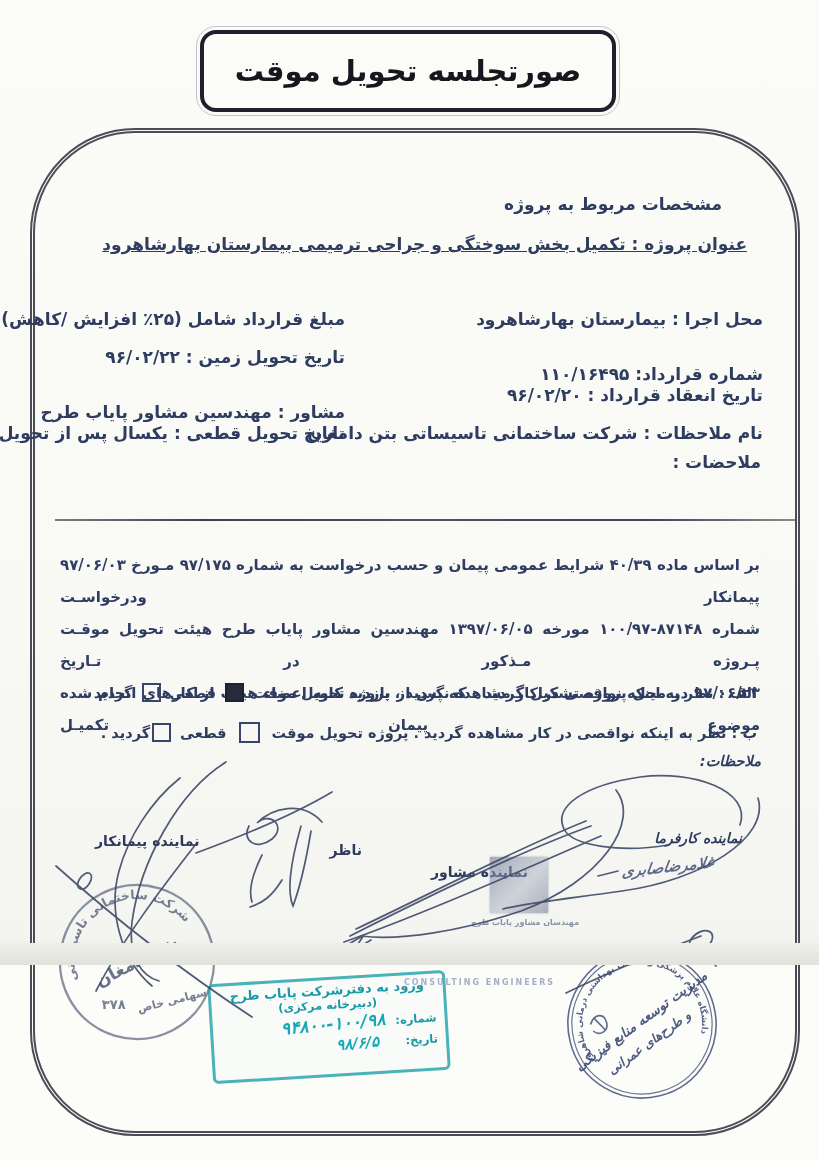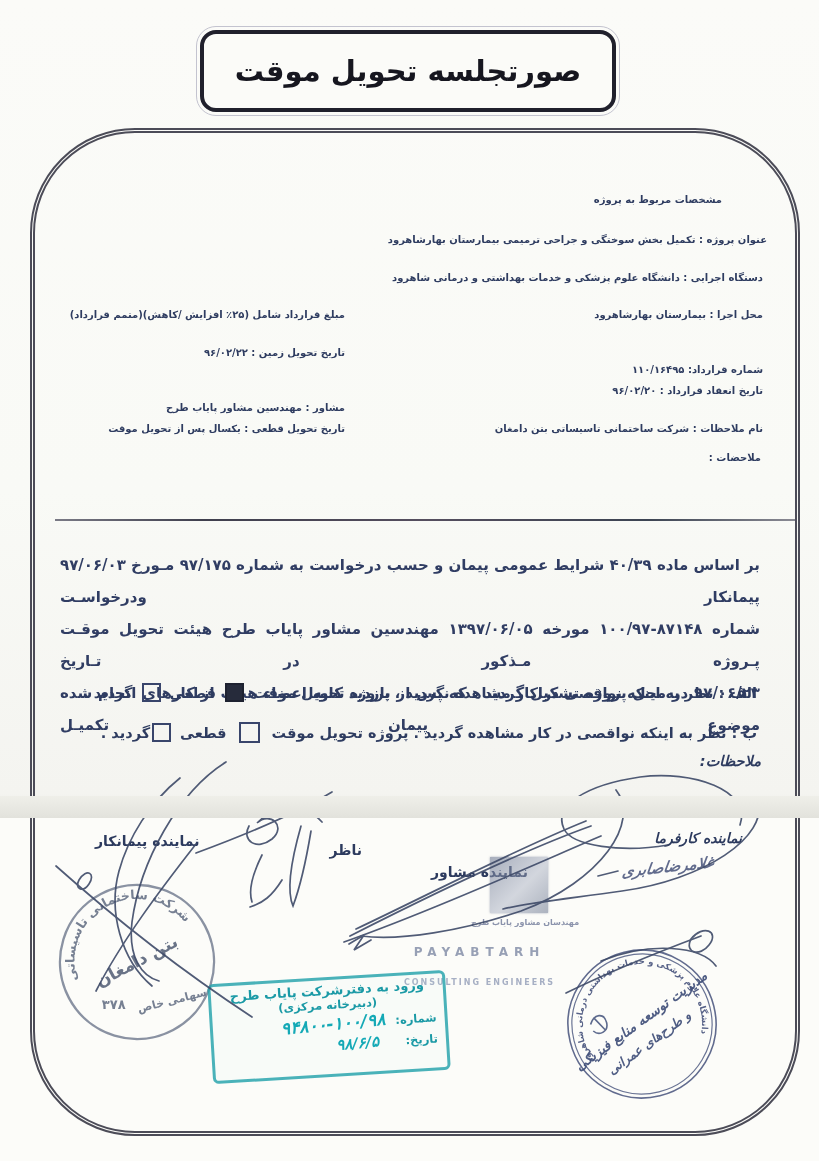--- a/index.html
+++ b/index.html
@@ -1,30 +1,30 @@
 <!DOCTYPE html>
 <html lang="fa"><head>
 <meta charset="utf-8">
 <style>
   html,body{margin:0;padding:0;}
   body{width:819px;height:1161px;background:#fcfcf9;overflow:hidden;
        font-family:"DejaVu Sans",sans-serif;}
-  .page{position:relative;width:819px;height:818px;direction:rtl;
+  .page{position:relative;width:819px;height:965px;direction:rtl;
         background:linear-gradient(180deg,#fbfbf8 0%,#f9faf6 60%,#f4f4f0 97%,#e9e9e4 100%);}
   .abs{position:absolute;}
   .nowrap{white-space:nowrap;}
   
   .title-box{left:200px;top:30px;width:408px;height:74px;
      border:4px solid #20202c;border-radius:16px;outline:1px solid #c3c3cf;outline-offset:3px;
      display:flex;align-items:center;justify-content:center;background:#fbfbf8;}
   .title-box span{font-size:29px;font-weight:bold;color:#16161f;}
   
   .frame{left:30px;top:128px;width:760px;height:998px;border:5px double #4c4c58;border-radius:105px;}
   
-  .spec{font-size:10px;font-weight:bold;color:#2e3c60;}
+  .spec{font-size:17px;font-weight:bold;color:#2e3c60;}
   .body-par{left:60px;top:549px;width:700px;color:#303d63;font-size:15px;font-weight:bold;line-height:32px;}
   .jline{text-align:justify;text-align-last:justify;}
   .jline-end{text-align:right;}
   .opt{font-size:14.5px;font-weight:bold;color:#2e3c60;display:flex;align-items:center;}
   .cb{display:inline-block;width:15px;height:15px;border:2px solid #39456b;background:transparent;
       margin:0 9px;flex:none;}
   .cb.checked{background:#262b3b;border-color:#1e2230;}
   .sep{left:55px;top:519px;width:740px;height:2px;
        background:linear-gradient(90deg,#7a7a85,#3f3f4d 20%,#554e5e 50%,#3c4452 80%,#8a8a93);}
   .siglabel{font-size:14px;font-weight:bold;color:#2c3a5e;}
@@ -58,22 +58,21 @@
 
 <div class="page">
 
   <div class="abs title-box">
     <span>صورتجلسه تحویل موقت</span>
   </div>
 
   <div class="abs frame"></div>
 
   <div class="abs spec nowrap" style="right:97px;top:194px;">مشخصات مربوط به پروژه</div>
-  <div class="abs spec nowrap" style="right:52px;top:234px;">عنوان پروژه : تکمیل بخش سوختگی و جراحی ترمیمی بیمارستان بهارشاهرود</div>
-  <div class="abs spec nowrap" style="right:56px;top:272px;">دستگاه اجرایی : دانشگاه علوم پزشکی و خدمات بهداشتی و درمانی شاهرود</div>
+  <div class="abs spec nowrap" style="right:72px;top:234px;text-decoration:underline;">عنوان پروژه : تکمیل بخش سوختگی و جراحی ترمیمی بیمارستان بهارشاهرود</div>
 
   <div class="abs spec nowrap" style="right:56px;top:309px;">محل اجرا : بیمارستان بهارشاهرود</div>
   <div class="abs spec nowrap" style="right:56px;top:364px;">شماره قرارداد: ۱۱۰/۱۶۴۹۵</div>
   <div class="abs spec nowrap" style="right:56px;top:385px;">تاریخ انعقاد قرارداد : ۹۶/۰۲/۲۰</div>
   <div class="abs spec nowrap" style="right:56px;top:423px;">نام ملاحظات : شرکت ساختمانی تاسیساتی بتن دامغان</div>
   <div class="abs spec nowrap" style="right:58px;top:452px;">ملاحضات :</div>
 
   <div class="abs spec nowrap" style="right:474px;top:309px;">مبلغ قرارداد شامل (۲۵٪ افزایش /کاهش)(متمم قرارداد)</div>
   <div class="abs spec nowrap" style="right:474px;top:347px;">تاریخ تحویل زمین : ۹۶/۰۲/۲۲</div>
   <div class="abs spec nowrap" style="right:474px;top:402px;">مشاور : مهندسین مشاور پایاب طرح</div>

